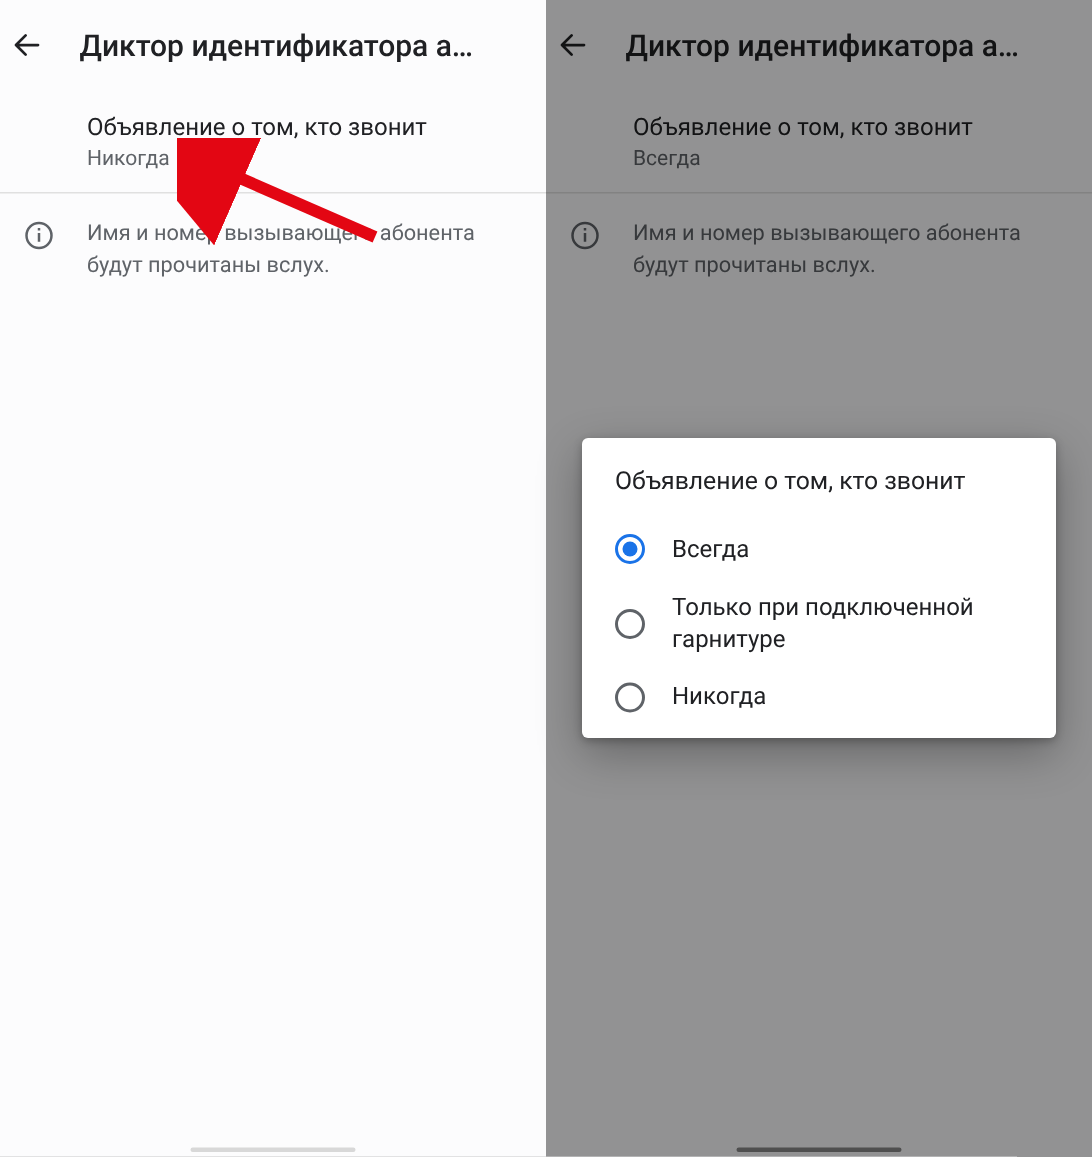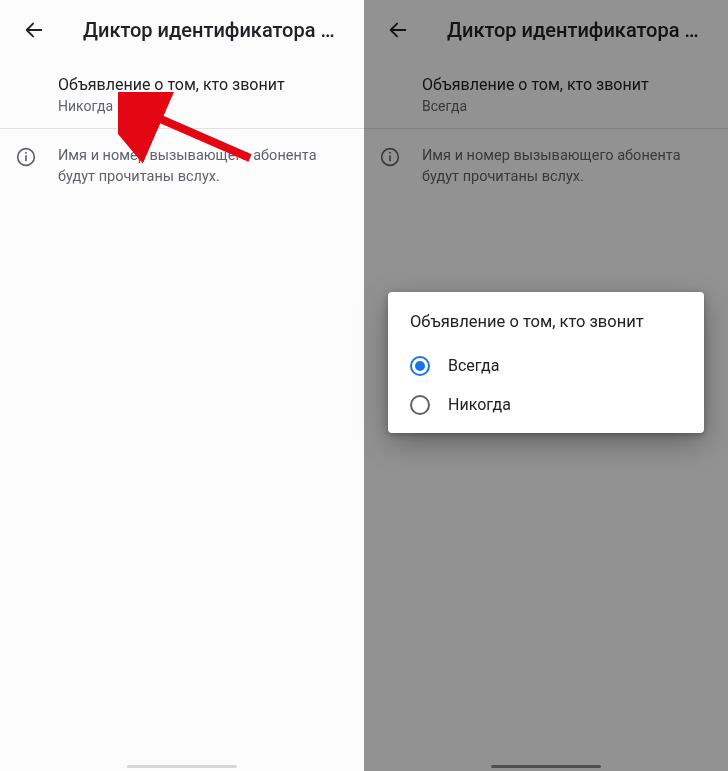--- a/index.html
+++ b/index.html
@@ -24,22 +24,22 @@
   .scrim {
     position: absolute;
     inset: 0;
     background: rgba(0,0,0,0.42);
     z-index: 5;
   }
   .header {
     display: flex;
     align-items: center;
     height: 60px;
-    padding: 0 23px;
-    gap: 38px;
+    padding: 0 7px;
+    gap: 24px;
   }
   .back-icon svg { display: block; }
   .title {
     font-size: 20px;
     font-weight: 500;
     color: #202124;
     white-space: nowrap;
     overflow: hidden;
     text-overflow: ellipsis;
     flex: 1;
@@ -230,19 +230,23 @@
 
   <div class="dialog">
     <div class="dialog-title">Объявление о том, кто звонит</div>
 
     <div class="radio-row">
       <span class="radio checked"></span>
       <span class="radio-label">Всегда</span>
     </div>
     <div class="radio-row">
       <span class="radio unchecked"></span>
+      <span class="radio-label">Только при подключенной гарнитуре</span>
+    </div>
+    <div class="radio-row">
+      <span class="radio unchecked"></span>
       <span class="radio-label">Никогда</span>
     </div>
 
   </div>
 
   <div class="home-indicator"></div>
 </div>
 
 </body></html>

